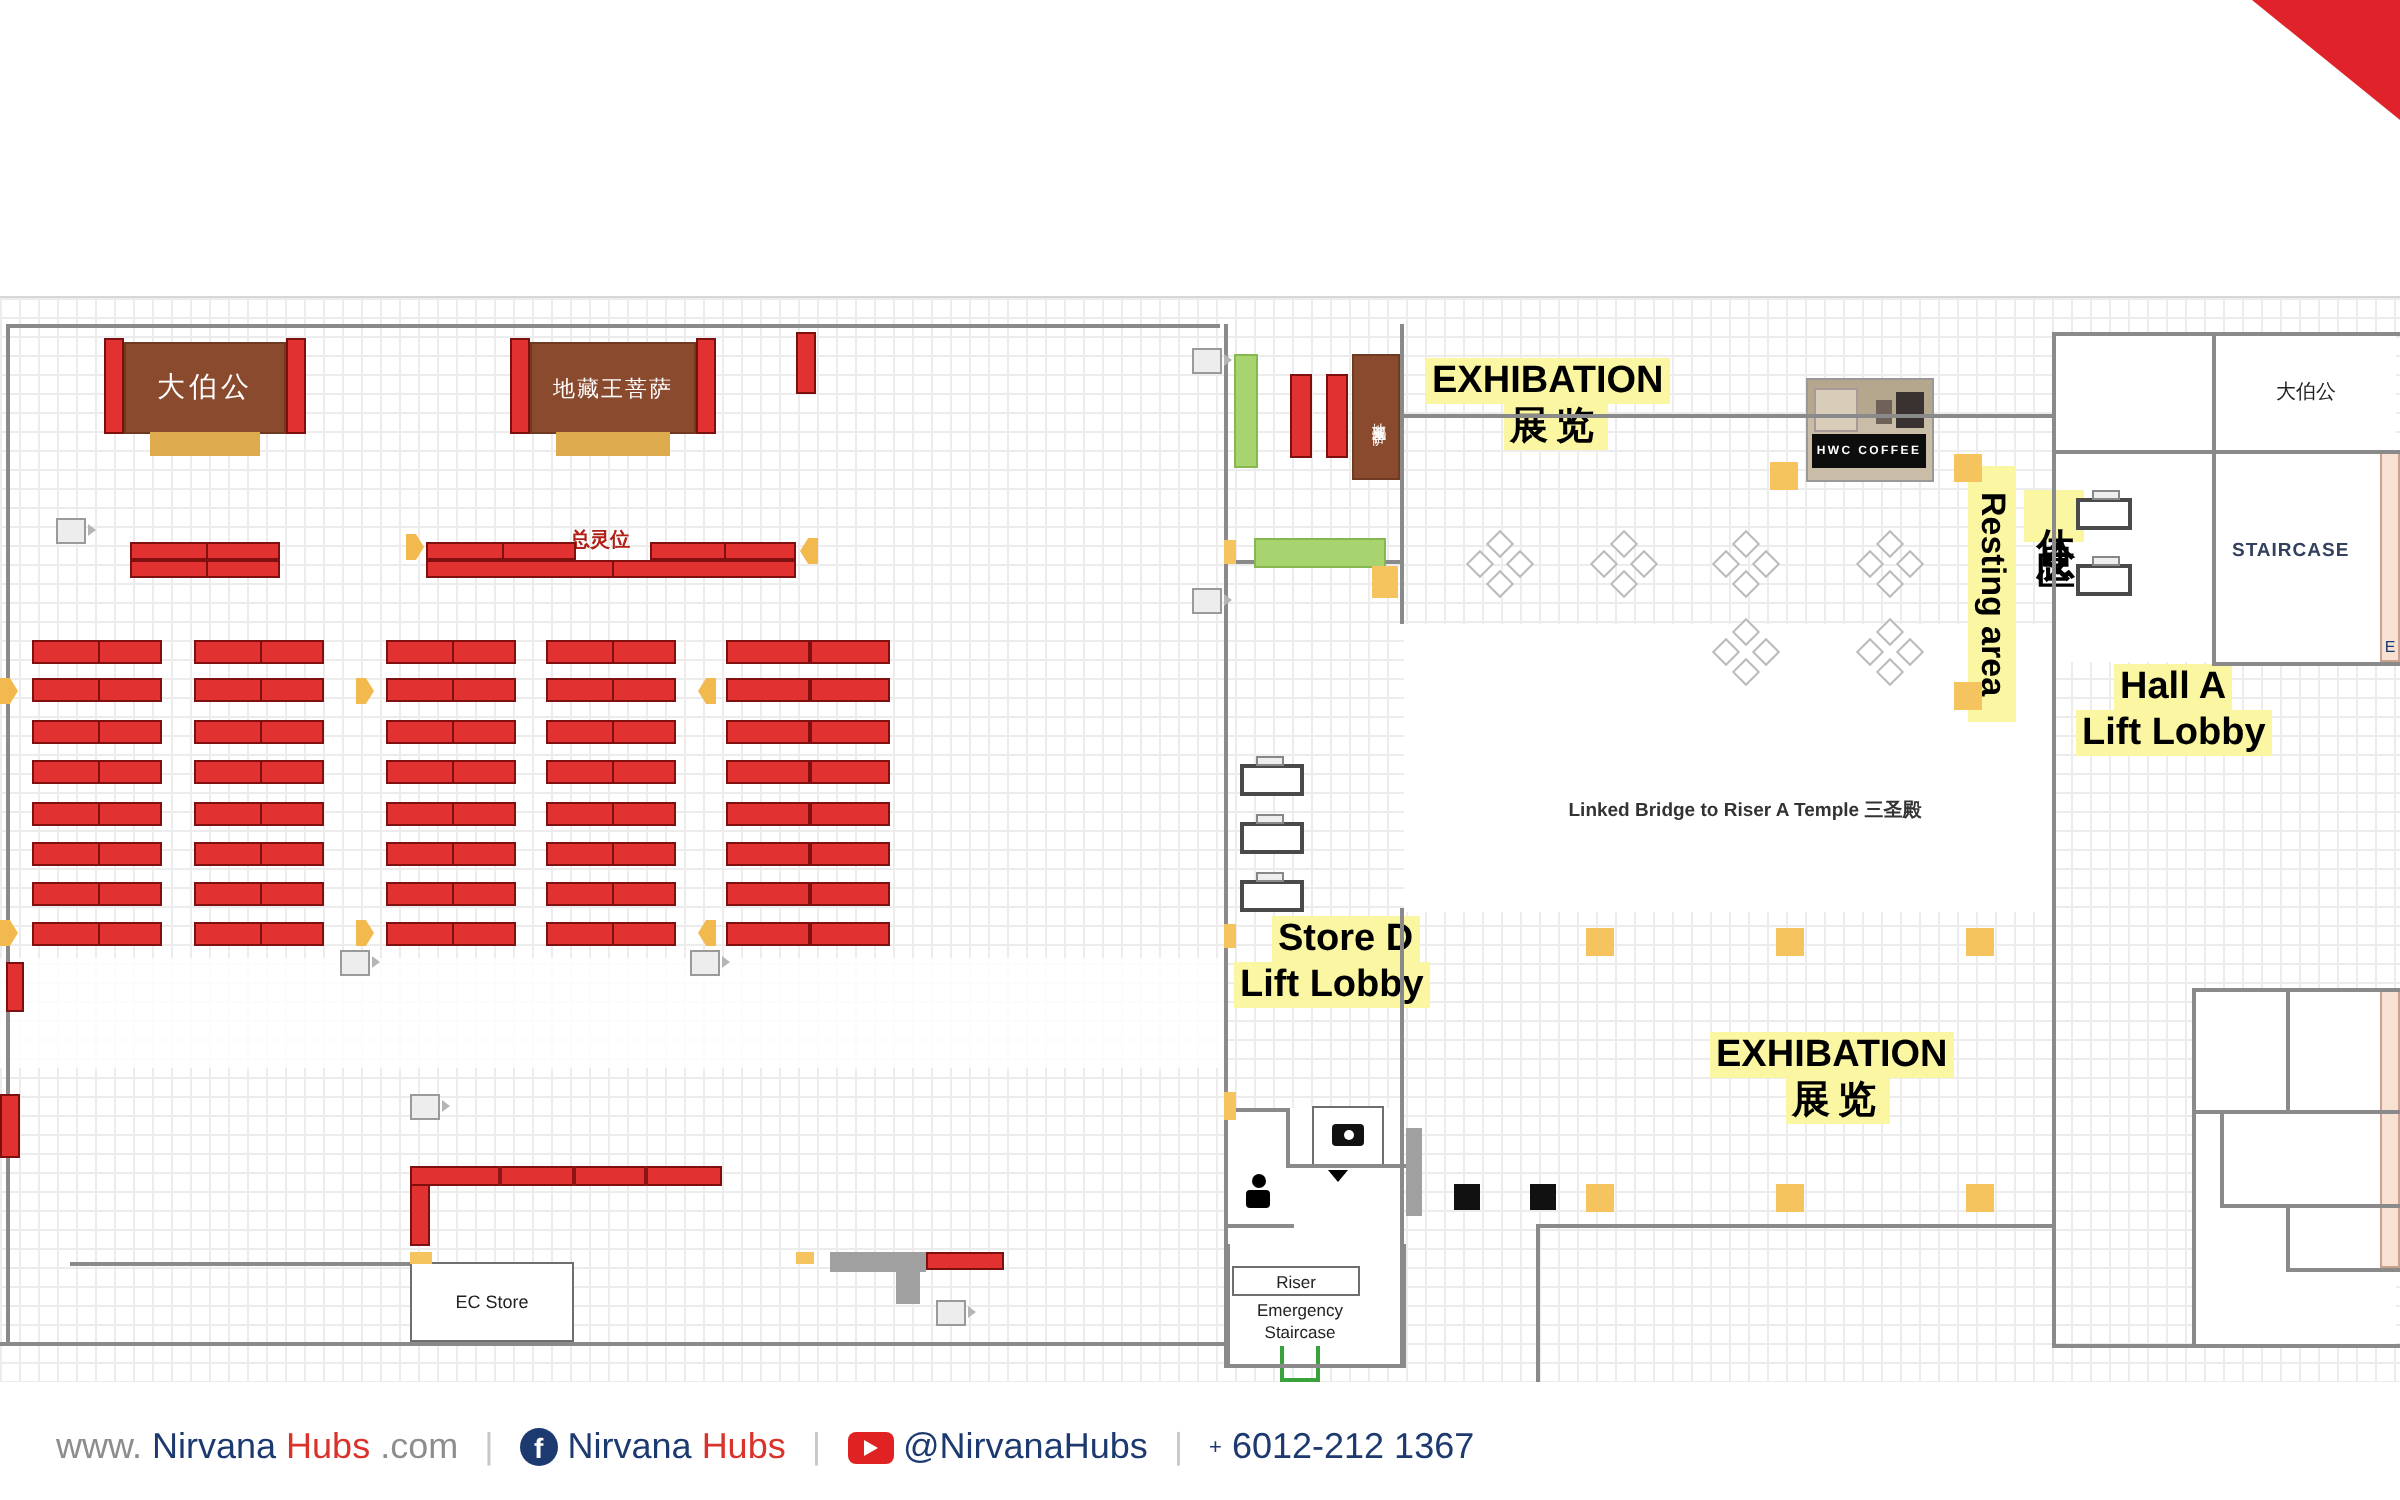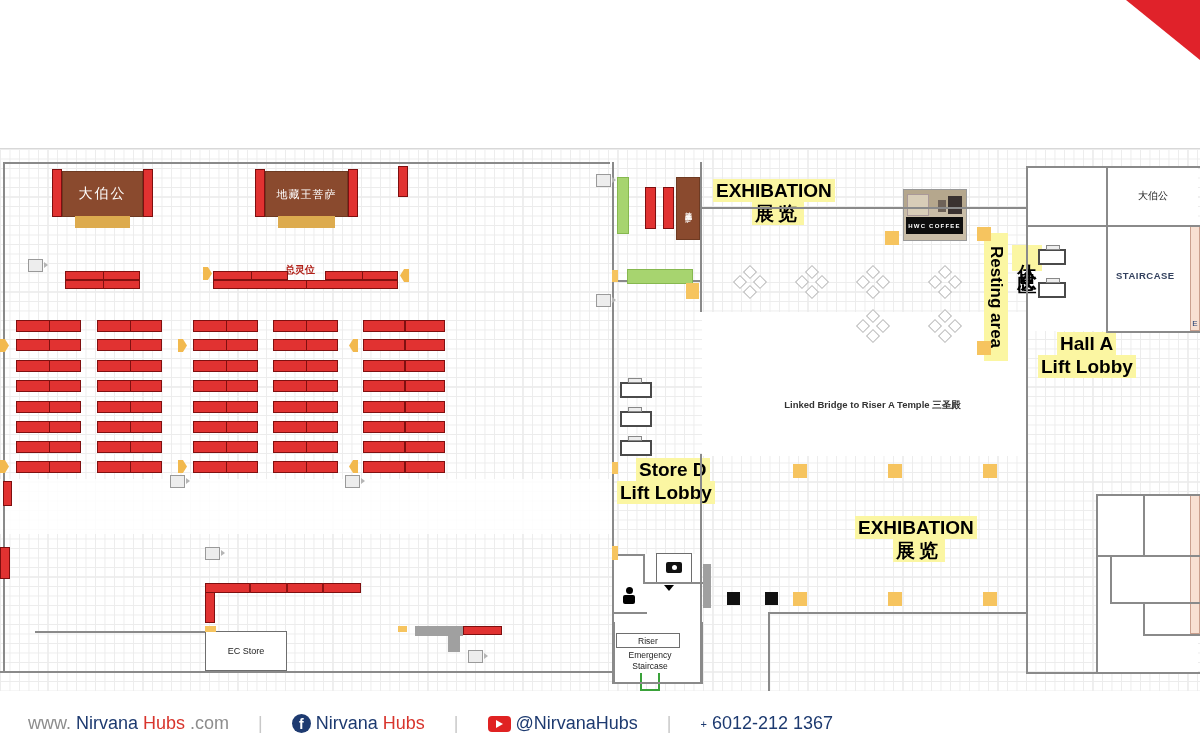--- a/index.html
+++ b/index.html
@@ -63,21 +63,21 @@
   .photo .pm2{position:absolute;right:20px;top:10px;width:8px;height:12px;background:#6e6258;}
   .photo .pshelf{position:absolute;left:3px;top:4px;width:20px;height:20px;background:#d8cdb8;border:1px solid #a99;}
   .photo .sign{position:absolute;left:2px;top:27px;width:57px;height:17px;background:#0d0d0d;color:#fff;
                font-size:6px;font-weight:bold;letter-spacing:1.2px;display:flex;align-items:center;justify-content:center;}
   .rest-en{position:absolute;left:984px;top:84px;height:124px;background:#fbf6a2;writing-mode:vertical-rl;
            font-size:17px;font-weight:bold;color:#000;padding:2px 2px;text-align:center;}
   .rest-zh{position:absolute;left:1012px;top:96px;background:#fbf6a2;writing-mode:vertical-rl;
            font-size:19px;font-weight:bold;color:#000;padding:4px 2px;letter-spacing:6px;}
   
   .footer{position:absolute;left:0;top:697px;width:1200px;height:53px;background:#fff;display:flex;align-items:center;
-          padding-left:28px;box-sizing:border-box;font-size:18px;color:#8d8d8d;gap:29px;}
+          padding-left:28px;box-sizing:border-box;font-size:18px;color:#8d8d8d;gap:13px;}
   .fgroup{display:flex;align-items:center;gap:5px;white-space:nowrap;}
   .navy{color:#1d3a70}.redt{color:#d8342c}
   .sep{color:#c8c8c8;font-weight:300;}
   .fb{width:19px;height:19px;border-radius:50%;background:#1d3a70;color:#fff;font-weight:bold;font-size:14px;
       display:inline-flex;align-items:center;justify-content:center;}
   .yt{width:23px;height:16px;border-radius:4px;background:#e02222;display:inline-flex;align-items:center;justify-content:center;}
   .yt:after{content:"";border-left:7px solid #fff;border-top:4px solid transparent;border-bottom:4px solid transparent;}
   .sup{font-size:11px;vertical-align:7px;}
 </style>
 </head>

